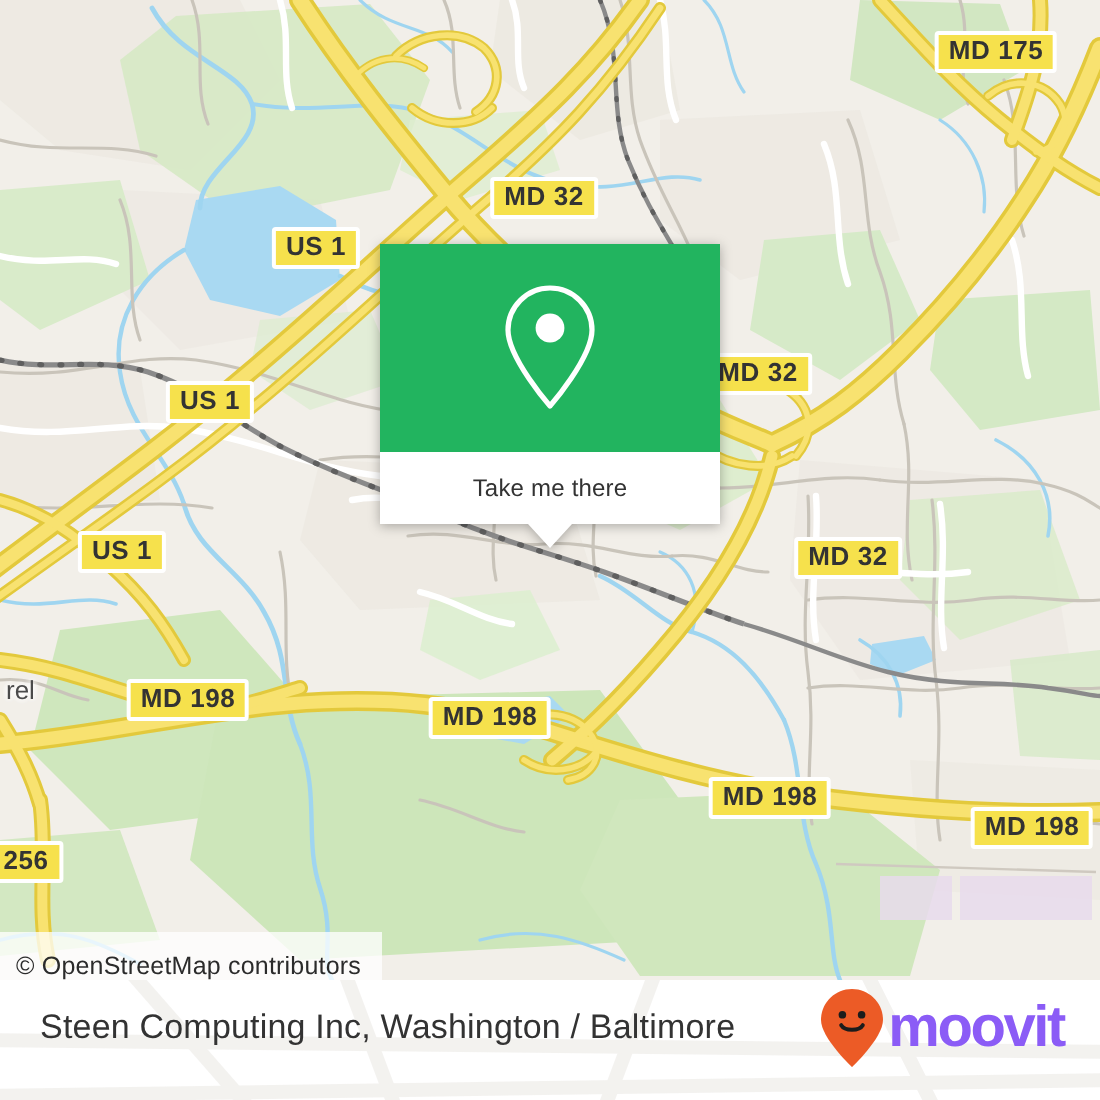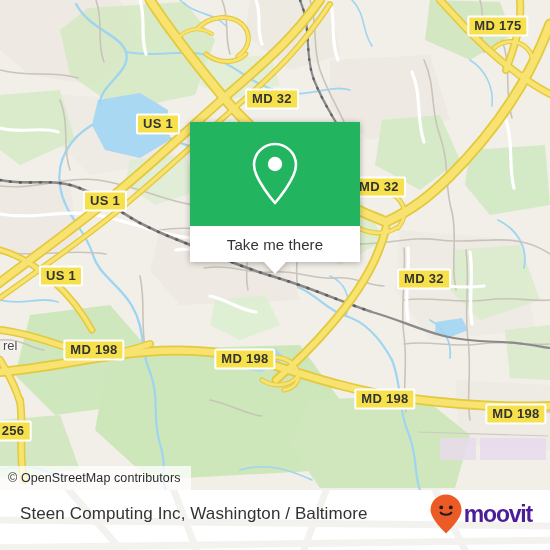--- a/index.html
+++ b/index.html
@@ -31,21 +31,21 @@
   #map svg { display: block; }
 
   
   #attribution {
     position: absolute;
     left: 0;
     top: 466px;
     height: 24px;
     padding: 0 10px 0 8px;
     display: flex;
-    align-items: center;
+    align-items: flex-end;
     background: rgba(255,255,255,0.76);
     font-size: 12.5px;
     color: #2b2b2b;
     letter-spacing: 0.1px;
     white-space: nowrap;
     z-index: 40;
   }
 
   
   #callout {
@@ -64,21 +64,21 @@
     justify-content: center;
   }
   #callout-body {
     background: #ffffff;
     height: 36px;
     display: flex;
     align-items: center;
     justify-content: center;
   }
   #callout-label {
-    font-size: 15px;
+    font-size: 12px;
     color: #333333;
     letter-spacing: 0.1px;
   }
   #callout-tail {
     position: absolute;
     left: 50%;
     top: 140px;
     margin-left: -11px;
     width: 0; height: 0;
     border-left: 11px solid transparent;
@@ -114,23 +114,23 @@
     z-index: 2;
   }
   #brand {
     position: relative;
     display: flex;
     align-items: center;
     gap: 1px;
     z-index: 2;
   }
   #brand-word {
-    font-size: 23px;
+    font-size: 29px;
     font-weight: 700;
-    color: #4c1d95;
+    color: #8b5cf6;
     letter-spacing: -1.2px;
     line-height: 1;
   }
 </style>
 </head>
 <body>
 
 <div id="page">
 
   <div id="map">

